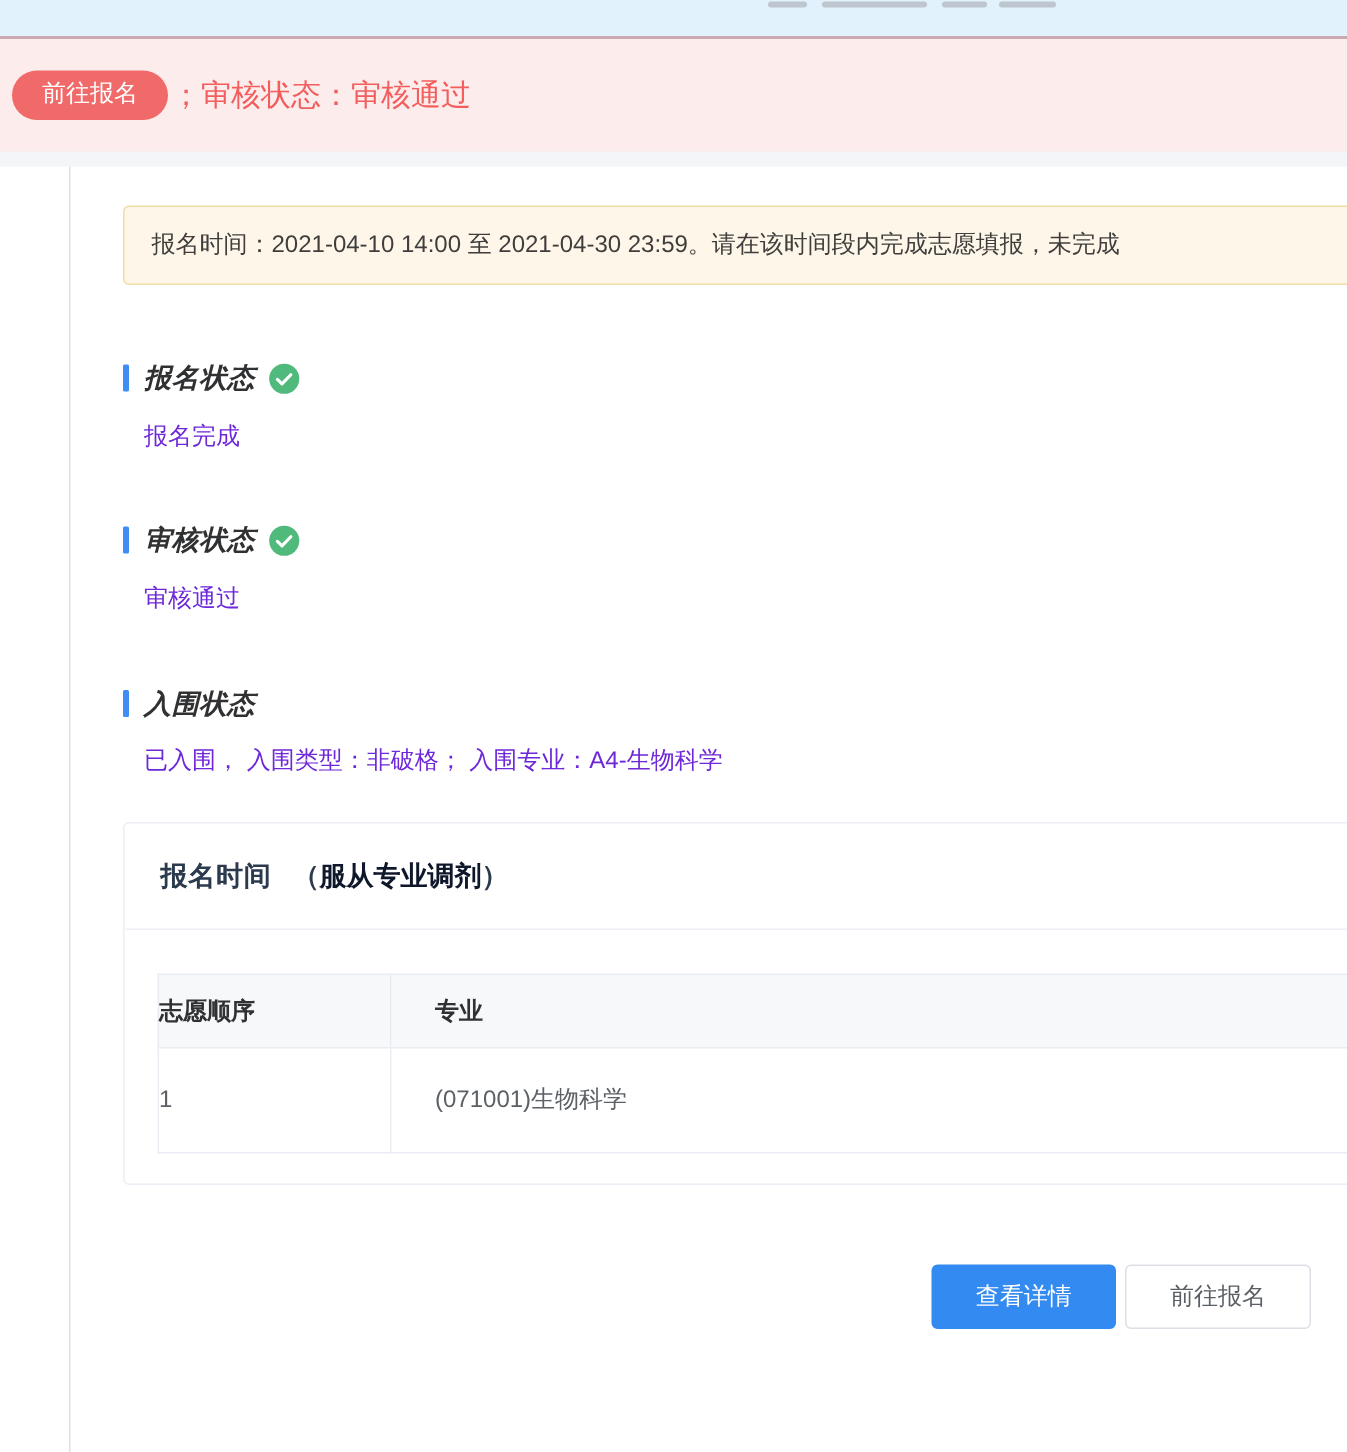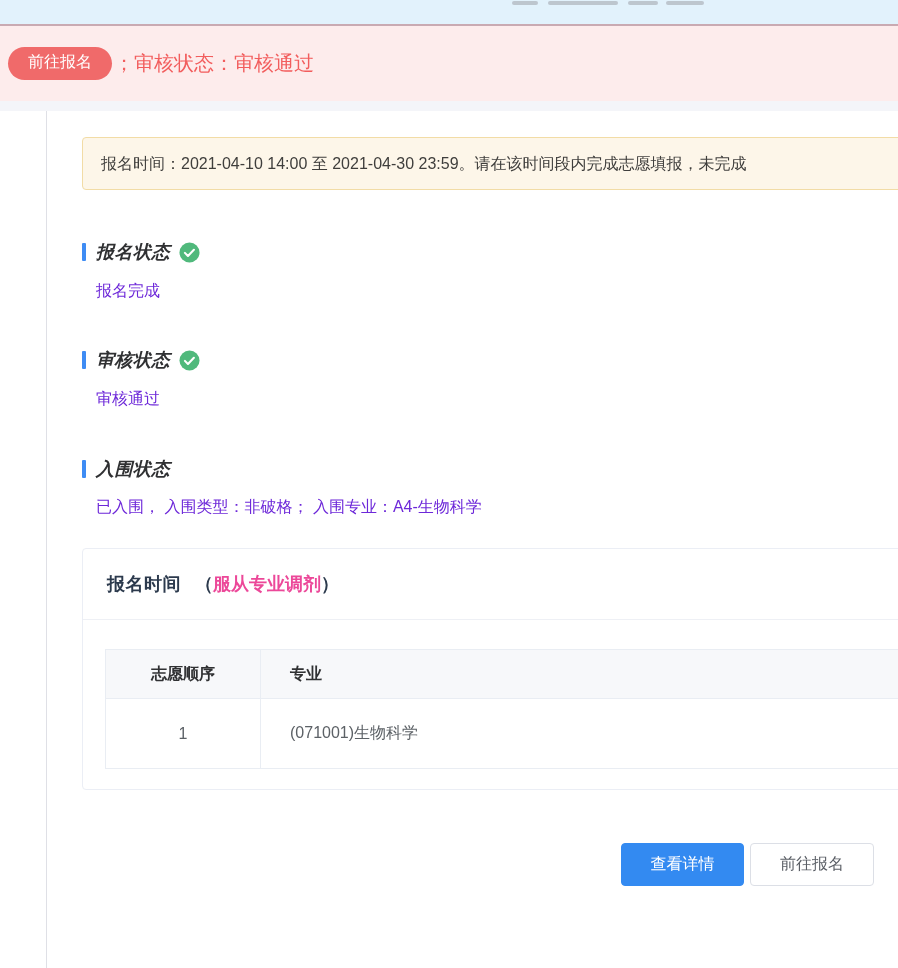--- a/index.html
+++ b/index.html
@@ -35,28 +35,28 @@
   .sec-title { font-size:18px; font-weight:bold; color:#303133; letter-spacing:.5px; }
   .sec-check { width:21px; height:21px; margin-left:9px; display:inline-block; }
   .sec-body { position:absolute; left:96px; font-size:16px; color:#6d28d9; white-space:nowrap; }
 
   
   .card { position:absolute; left:82px; top:437px; width:880px; height:242px;
     background:#fff; border:1px solid #ebeef5; border-radius:4px; }
   .card-head { height:71px; border-bottom:1px solid #eef0f5; display:flex; align-items:center; padding-left:24px; }
   .card-title { font-size:18px; font-weight:bold; color:#2c3a4d; letter-spacing:.5px; }
   .card-sub { font-size:18px; font-weight:bold; color:#2c3a4d; margin-left:14px; }
-  .card-sub .green { color:#ec4899; }
+  .card-sub .green { color:#0f172a; }
 
   
   .tbl { position:absolute; left:22px; top:100px; border-collapse:collapse; table-layout:fixed; width:830px; }
   .tbl th, .tbl td { border:1px solid #e9edf3; font-weight:normal; }
   .tbl th { height:49px; background:#f7f8fa; color:#303133; font-size:16px; font-weight:600; }
   .tbl td { height:70px; background:#fff; color:#5c6166; font-size:16px; }
-  .col-order { width:155px; text-align:center; }
+  .col-order { width:155px; text-align:left; }
   .col-major { text-align:left; padding-left:29px; }
 
   
   .actions { position:absolute; left:621px; top:732px; display:flex; gap:6px; }
   .btn { height:43px; border-radius:4px; font-size:16px; cursor:pointer; font-family:inherit; }
   .btn-primary { width:123px; background:#338af1; border:1px solid #338af1; color:#fff; }
   .btn-plain { width:124px; background:#fff; border:1px solid #dcdfe6; color:#5a5e65; }
 </style>
 </head>
 <body>

